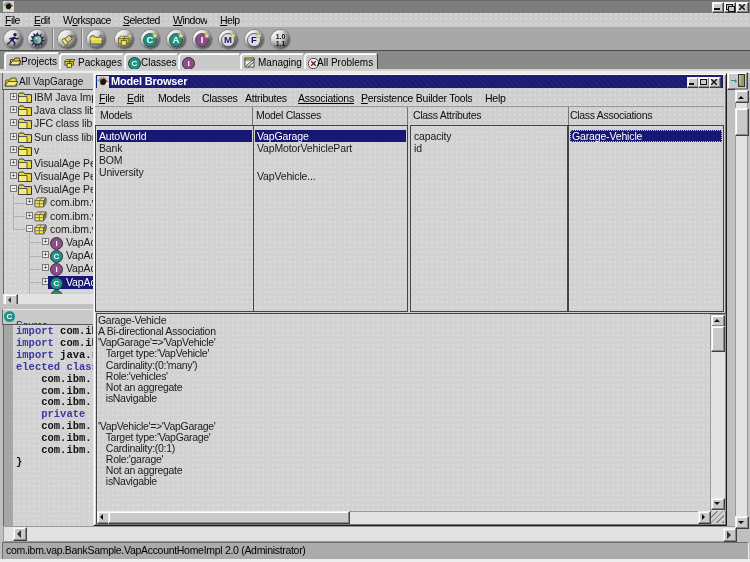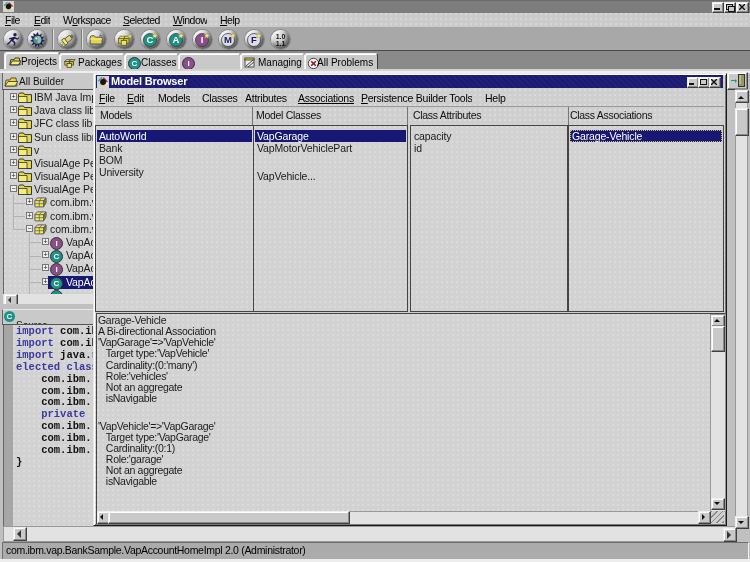--- a/index.html
+++ b/index.html
@@ -168,21 +168,21 @@
     </div>
 
 <div class="a" style="left:0;top:69px;width:750px;height:2px;background:#d2d2d2;"></div>
 <div class="a" style="left:0;top:71px;width:750px;height:2px;background:#eeeeee;"></div>
 
 <div class="a" style="left:2px;top:73px;width:91px;height:16px;background:#c9c9c9;border-left:1px solid #666;"></div>
 <div class="a" style="left:4px;top:76px;width:14px;height:11px;" id="openfold1"><svg width="14" height="11" viewBox="0 0 14 11">
         <path d="M1 10 L2 4 L6 4 L7 2 L12 2 L13 10 Z" fill="#e8d83a" stroke="#333" stroke-width="0.8"></path>
         <path d="M1 10 L4 5.5 L14 5.5 L11 10 Z" fill="#f4ec7a" stroke="#333" stroke-width="0.8"></path>
       </svg></div>
-<div class="a nw" style="left:19px;top:75px;width:73px;height:14px;line-height:14px;font-size:10px;">All Builder</div>
+<div class="a nw" style="left:19px;top:75px;width:73px;height:14px;line-height:14px;font-size:10px;">All VapGarage</div>
 <div class="a" style="left:2px;top:89px;width:91px;height:1px;background:#555;"></div>
 
 <div class="a dd" style="left:3px;top:90px;width:90px;height:204px;border-left:1px solid #666;overflow:hidden;" id="tree">
       <div style="position:absolute;left:9px;top:103.75999999999999px;width:1px;height:35.54000000000002px;background:#b2b2b2;"></div>
       <div style="position:absolute;left:9px;top:112.94px;width:12px;height:1px;background:#b2b2b2;"></div>
       <div style="position:absolute;left:9px;top:126.12px;width:12px;height:1px;background:#b2b2b2;"></div>
       <div style="position:absolute;left:9px;top:139.3px;width:12px;height:1px;background:#b2b2b2;"></div>
       <div style="position:absolute;left:25px;top:143.3px;width:1px;height:61.89999999999998px;background:#b2b2b2;"></div>
       <div style="position:absolute;left:25px;top:152.48px;width:12px;height:1px;background:#b2b2b2;"></div>
       <div style="position:absolute;left:25px;top:165.66px;width:12px;height:1px;background:#b2b2b2;"></div>

